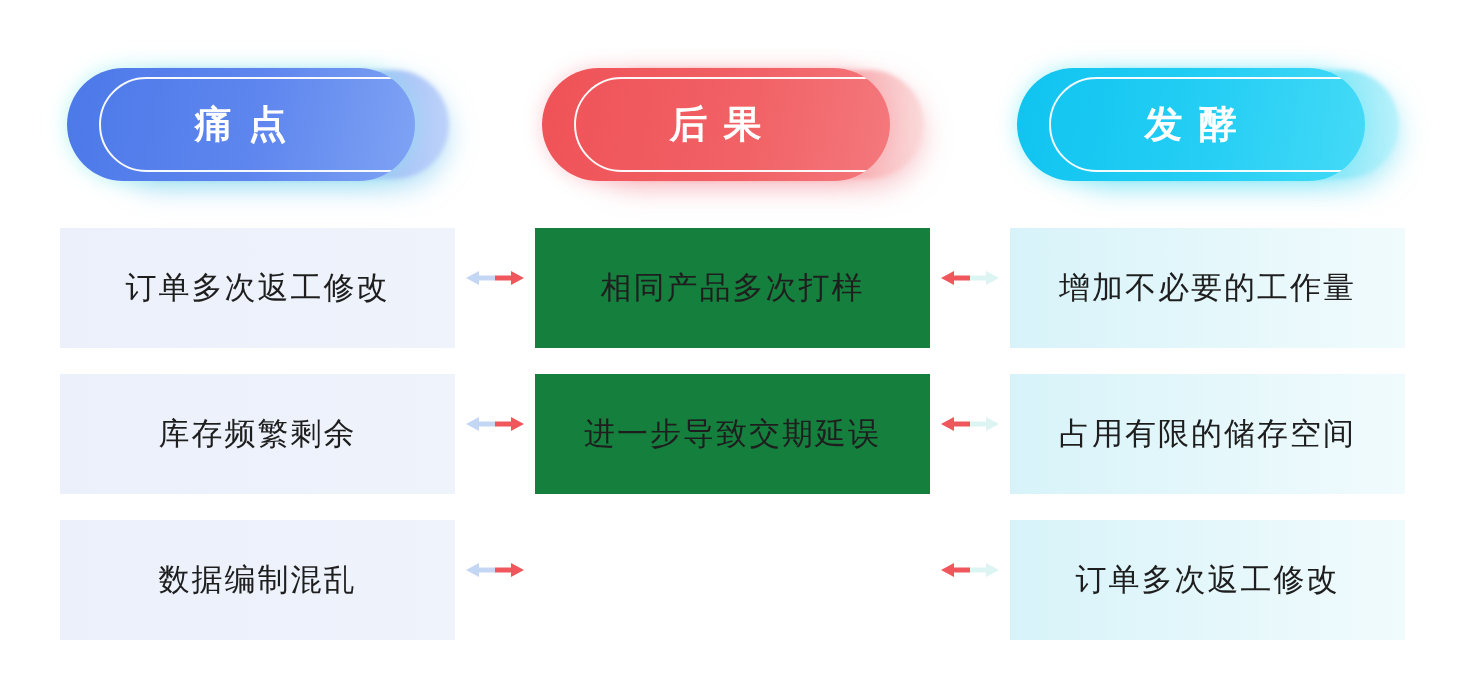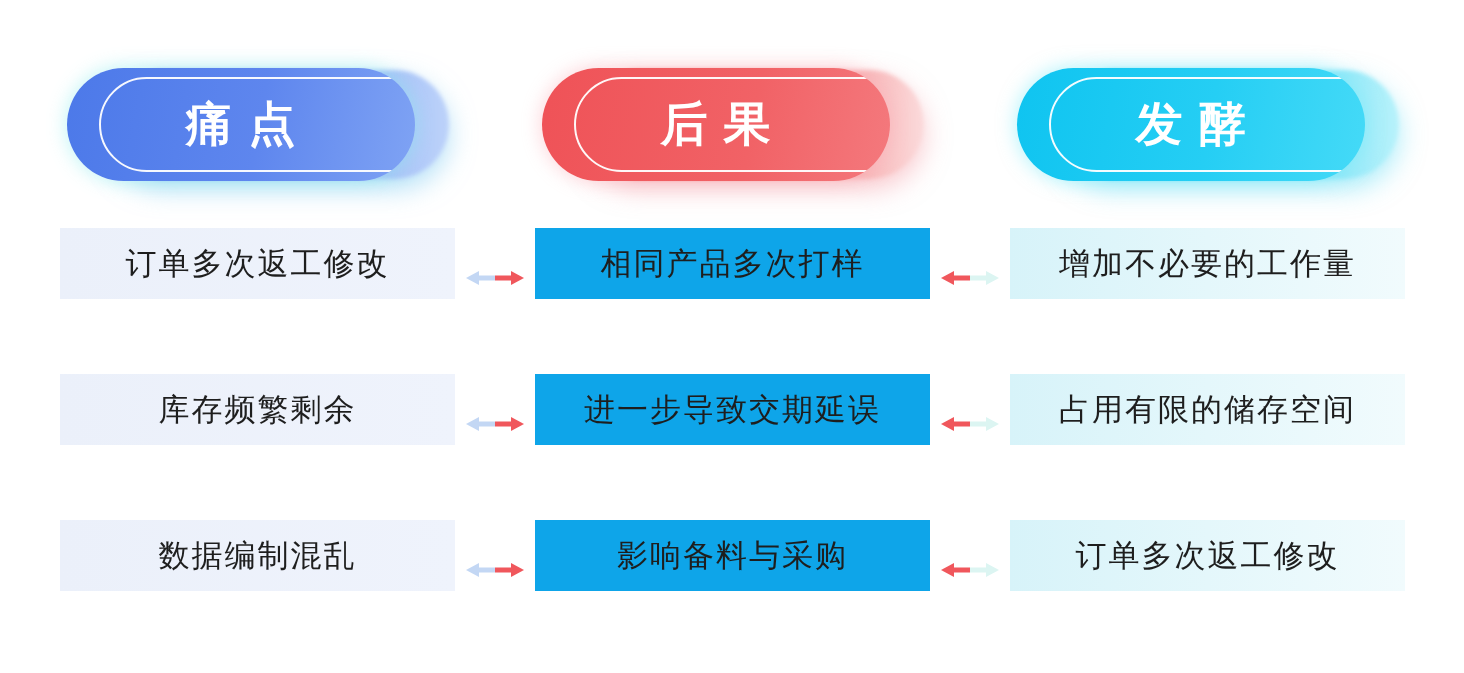--- a/index.html
+++ b/index.html
@@ -36,21 +36,21 @@
   }
   .pill-ring {
     position:absolute; top:9px; bottom:9px; left:32px; right:-30px;
     border:2.5px solid rgba(255,255,255,0.95);
     border-radius:999px;
     pointer-events:none;
   }
   .pill-label {
     position:relative;
     color:#ffffff;
-    font-size:47px; font-weight:700;
+    font-size:38px; font-weight:700;
     letter-spacing:16px; padding-left:16px;
     white-space:nowrap;
   }
   .theme-blue .pill-front {
     background:linear-gradient(100deg,#4C79E9 0%,#5E86EE 55%,#7FA3F4 100%);
     box-shadow:0 0 18px 2px rgba(130,235,235,0.45);
   }
   .theme-blue .pill-back {
     background:linear-gradient(to right,#6F94F0 30%,#BCD2FA 100%);
     box-shadow:0 10px 26px rgba(120,200,240,0.55);
@@ -67,28 +67,28 @@
   .theme-cyan .pill-front {
     background:linear-gradient(100deg,#0FC4F0 0%,#25CEF4 55%,#45DAF7 100%);
     box-shadow:0 0 18px 2px rgba(120,235,250,0.5);
   }
   .theme-cyan .pill-back {
     background:linear-gradient(to right,#28CEF3 35%,#B8F2FB 100%);
     box-shadow:0 10px 26px rgba(90,220,245,0.5);
   }
   
   .item-box {
-    height:71px;
+    height:120px;
     display:flex; align-items:center; justify-content:center;
     font-size:31px; letter-spacing:2px;
     color:#1e1e1e;
     white-space:nowrap;
   }
   .box-blue { background:linear-gradient(to right,#EBF0FA,#EFF3FC); }
-  .box-red  { background:#0ea5e9; }
+  .box-red  { background:#15803d; }
   .box-cyan { background:linear-gradient(to right,#D7F3F9,#F1FBFD); }
   
   .arrow-cell {
     display:flex; align-items:center; justify-content:center;
   }
   .arrow-cell svg { display:block; }
 </style>
 </head>
 <body>
 
@@ -160,21 +160,20 @@
 
   <div class="item-box box-cyan" style="grid-column:5;grid-row:5">占用有限的储存空间</div>
   <div class="arrow-cell" style="grid-column:2;grid-row:7">
     <svg width="58" height="16" viewBox="0 0 58 16">
       <polygon points="0,8 13,1 13,15" fill="#C3D7F4"></polygon>
       <rect x="11" y="5.5" width="18" height="5" fill="#C3D7F4"></rect>
       <rect x="29" y="5.5" width="18" height="5" fill="#F0575C"></rect>
       <polygon points="58,8 45,1 45,15" fill="#F0575C"></polygon>
     </svg>
   </div>
-  <div class="item-box box-red" style="grid-column:3;grid-row:7">影响备料与采购</div>
   <div class="arrow-cell" style="grid-column:4;grid-row:7">
     <svg width="58" height="16" viewBox="0 0 58 16">
       <polygon points="0,8 13,1 13,15" fill="#F0575C"></polygon>
       <rect x="11" y="5.5" width="18" height="5" fill="#F0575C"></rect>
       <rect x="29" y="5.5" width="18" height="5" fill="#DCF5F2"></rect>
       <polygon points="58,8 45,1 45,15" fill="#DCF5F2"></polygon>
     </svg>
   </div>
   <div class="item-box box-cyan" style="grid-column:5;grid-row:7">订单多次返工修改</div>
 

